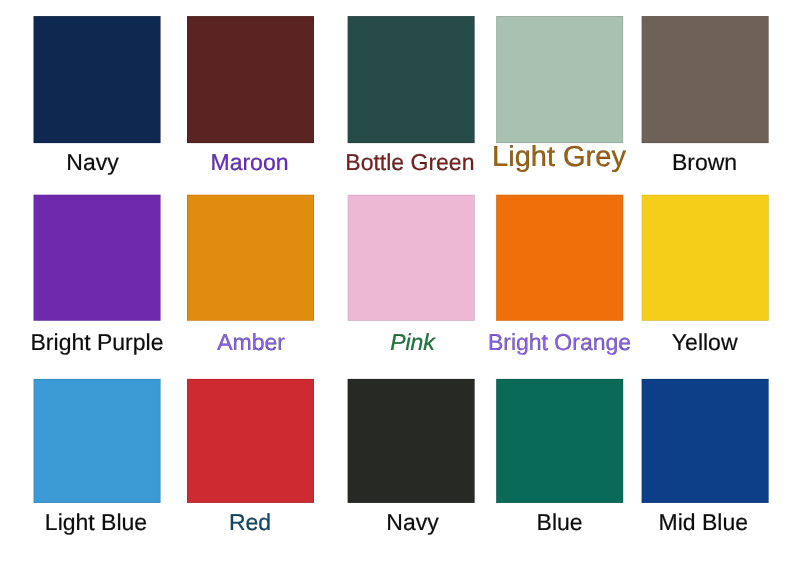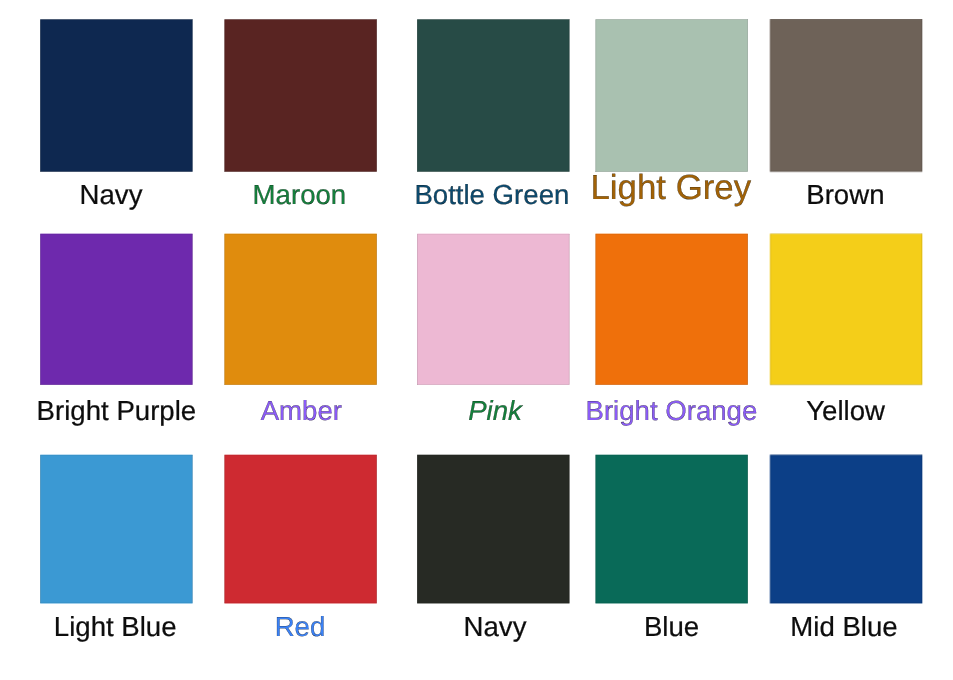--- a/index.html
+++ b/index.html
@@ -46,26 +46,26 @@
 
 <div id="palette">
 
   <div class="swatch-cell">
     <div class="swatch-chip" style="left: 33px; top: 16px; transform: translate(0.5px, 0.1px); width: 127px; height: 126.8px; background: rgb(14, 40, 80);"></div>
     <div class="swatch-label" style="width: 320px; left: -67.5px; top: 150.8px; font-size: 23px; color: rgb(13, 13, 13);">Navy</div>
   </div>
 
   <div class="swatch-cell">
     <div class="swatch-chip" style="left: 187px; top: 16px; transform: translate(0px, 0.1px); width: 127px; height: 126.8px; background: rgb(89, 36, 34);"></div>
-    <div class="swatch-label" style="width: 320px; left: 89.5px; top: 150.8px; font-size: 23px; color: #15803d;">Maroon</div>
+    <div class="swatch-label" style="width: 320px; left: 89.5px; top: 150.8px; font-size: 23px; color: #6d28d9;">Maroon</div>
   </div>
 
   <div class="swatch-cell">
     <div class="swatch-chip" style="left: 347px; top: 16px; transform: translate(0.6px, 0.1px); width: 126.9px; height: 126.8px; background: rgb(39, 75, 70);"></div>
-    <div class="swatch-label" style="width: 320px; left: 249.9px; top: 150.8px; font-size: 23px; color: #0c4a6e;">Bottle Green</div>
+    <div class="swatch-label" style="width: 320px; left: 249.9px; top: 150.8px; font-size: 23px; color: #7f1d1d;">Bottle Green</div>
   </div>
 
   <div class="swatch-cell">
     <div class="swatch-chip" style="left: 496px; top: 16px; transform: translate(0.2px, 0.1px); width: 127.3px; height: 126.8px; background: rgb(169, 193, 176);"></div>
     <div class="swatch-label" style="width: 320px; left: 399px; top: 146px; font-size: 29px; color: #a16207;">Light Grey</div>
   </div>
 
   <div class="swatch-cell">
     <div class="swatch-chip" style="left: 641px; top: 16px; transform: translate(0.6px, 0.1px); width: 126.6px; height: 126.8px; background: rgb(110, 98, 88);"></div>
     <div class="swatch-label" style="width: 320px; left: 544.5px; top: 150.8px; font-size: 23px; color: rgb(13, 13, 13);">Brown</div>
@@ -96,21 +96,21 @@
     <div class="swatch-label" style="width: 320px; left: 544.7px; top: 331.3px; font-size: 23px; color: rgb(13, 13, 13);">Yellow</div>
   </div>
 
   <div class="swatch-cell">
     <div class="swatch-chip" style="left: 33px; top: 378px; transform: translate(0.5px, 0.9px); width: 127px; height: 123.9px; background: rgb(59, 153, 211);"></div>
     <div class="swatch-label" style="width: 320px; left: -64px; top: 511px; font-size: 23px; color: rgb(13, 13, 13);">Light Blue</div>
   </div>
 
   <div class="swatch-cell">
     <div class="swatch-chip" style="left: 187px; top: 378px; transform: translate(0px, 0.9px); width: 127px; height: 123.9px; background: rgb(206, 42, 49);"></div>
-    <div class="swatch-label" style="width: 320px; left: 90px; top: 511px; font-size: 23px; color: #3b82f6;">Red</div>
+    <div class="swatch-label" style="width: 320px; left: 90px; top: 511px; font-size: 23px; color: #0c4a6e;">Red</div>
   </div>
 
   <div class="swatch-cell">
     <div class="swatch-chip" style="left: 347px; top: 378px; transform: translate(0.6px, 0.9px); width: 126.9px; height: 123.9px; background: rgb(39, 42, 36);"></div>
     <div class="swatch-label" style="width: 320px; left: 252.5px; top: 511px; font-size: 23px; color: rgb(13, 13, 13);">Navy</div>
   </div>
 
   <div class="swatch-cell">
     <div class="swatch-chip" style="left: 496px; top: 378px; transform: translate(0.2px, 0.9px); width: 127.3px; height: 123.9px; background: rgb(9, 106, 88);"></div>
     <div class="swatch-label" style="width: 320px; left: 399.6px; top: 511px; font-size: 23px; color: rgb(13, 13, 13);">Blue</div>

